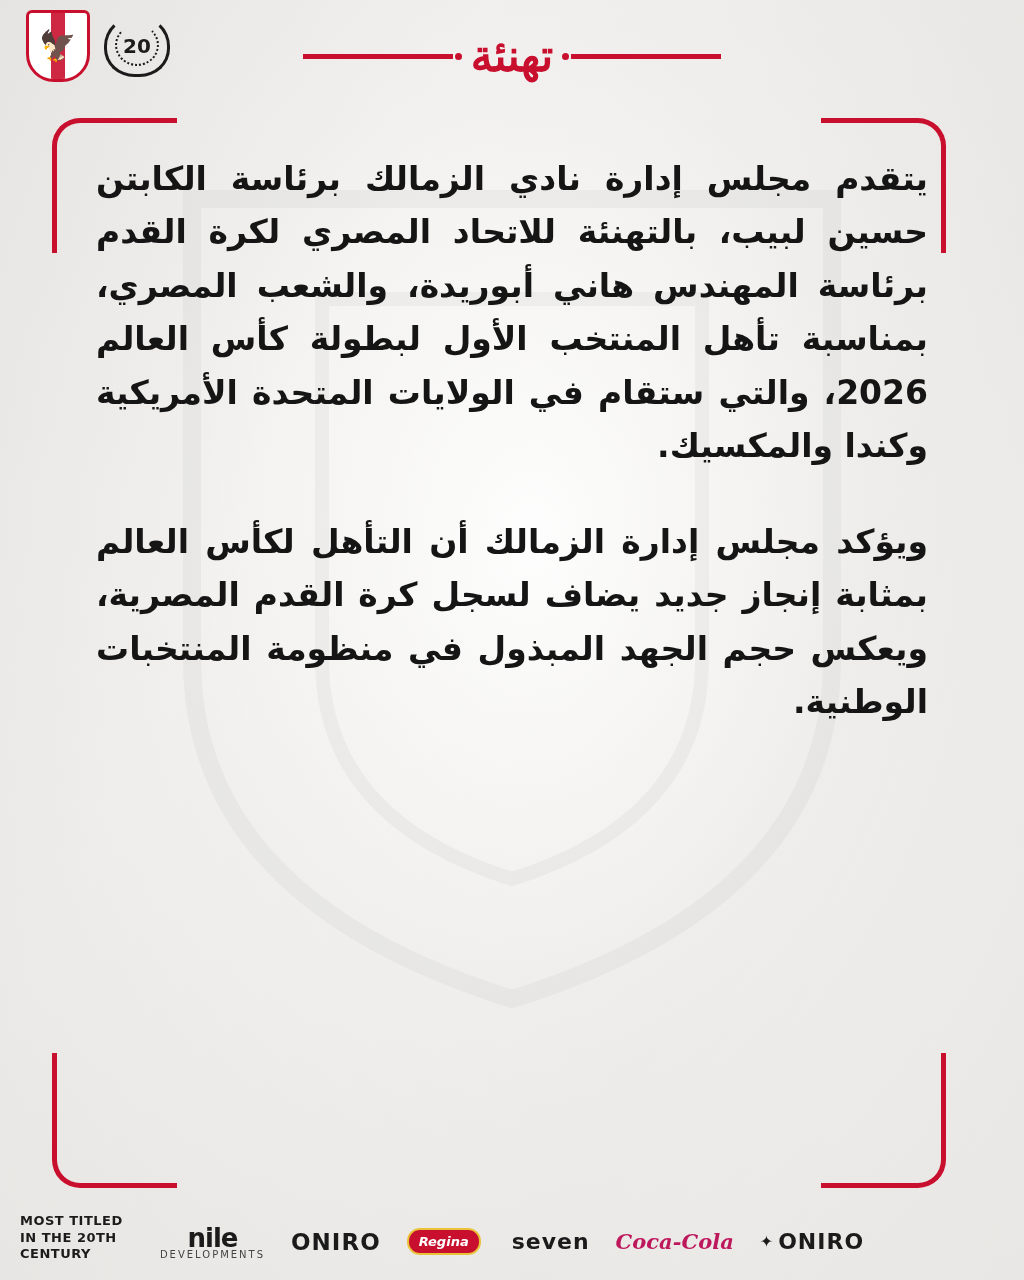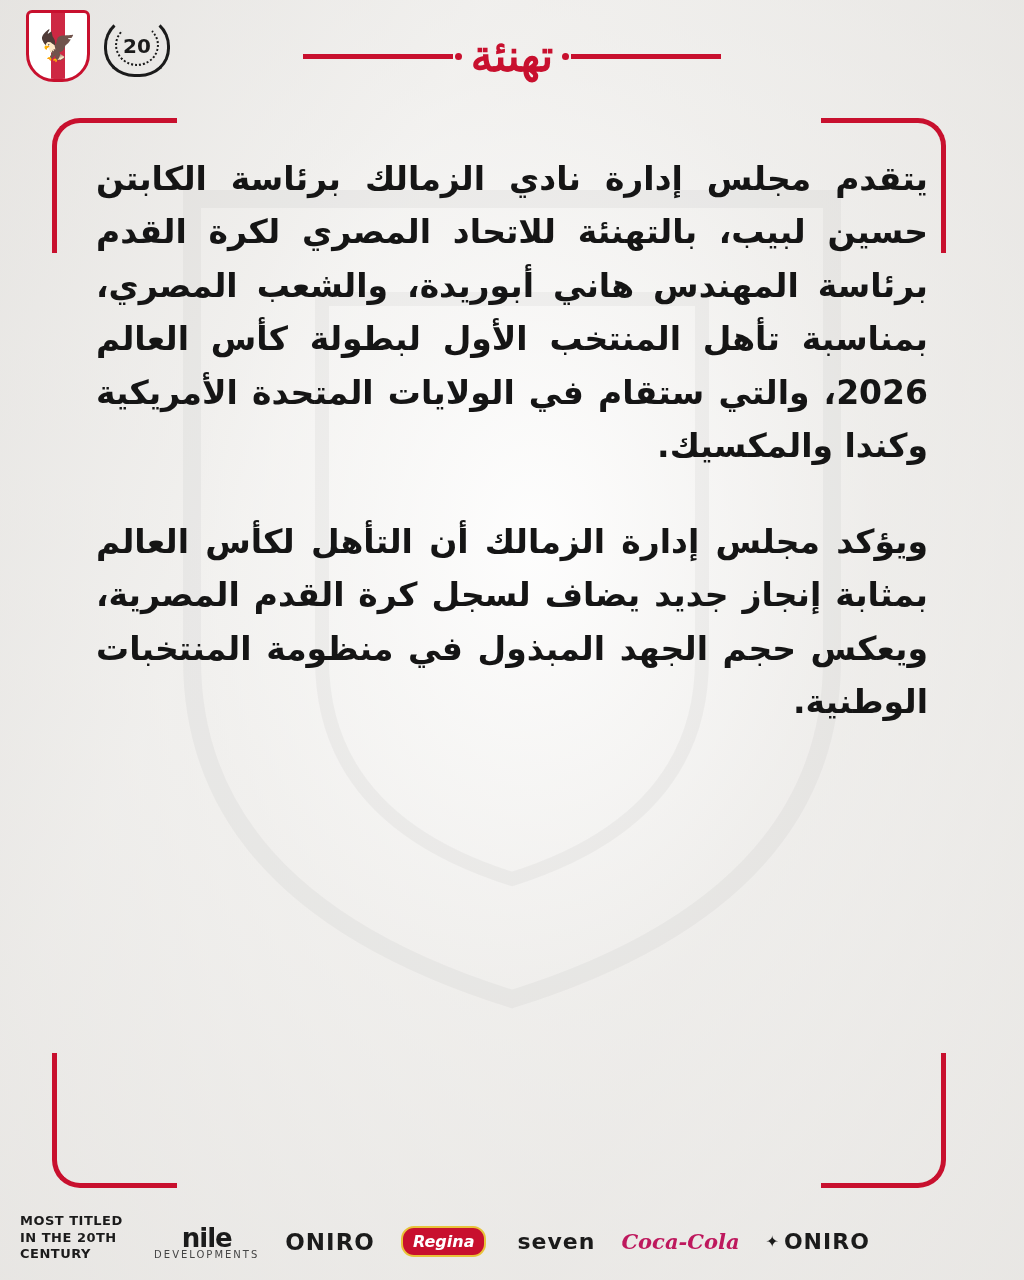--- a/index.html
+++ b/index.html
@@ -139,21 +139,21 @@
     display:flex;align-items:center;gap:5px;
     font-family:"DejaVu Sans",sans-serif;
     color:#1b1b1b;
     text-align:center;
   }
   .sp-nile{font-size:26px;font-weight:900;letter-spacing:-1px;}
   .sp-nile small{display:block;font-size:10px;letter-spacing:2px;font-weight:400;color:#444;margin-top:-4px;}
   .sp-oniro{font-size:23px;font-weight:900;letter-spacing:1px;}
   .sp-regina{
     background:#c8102e;color:#fff;border-radius:13px;
-    padding:4px 10px;font-size:16px;font-weight:900;font-style:italic;
+    padding:4px 10px;font-size:13px;font-weight:900;font-style:italic;
     border:2px solid #e8c33a;
   }
   .sp-seven{font-size:22px;font-weight:700;letter-spacing:1px;}
   .sp-coke{
     font-size:21px;font-weight:700;font-style:italic;color:#be185d;
     font-family:"DejaVu Serif","Liberation Serif",serif;
   }
   .sp-travx{font-size:22px;font-weight:900;letter-spacing:1px;}
 </style>
 </head>

